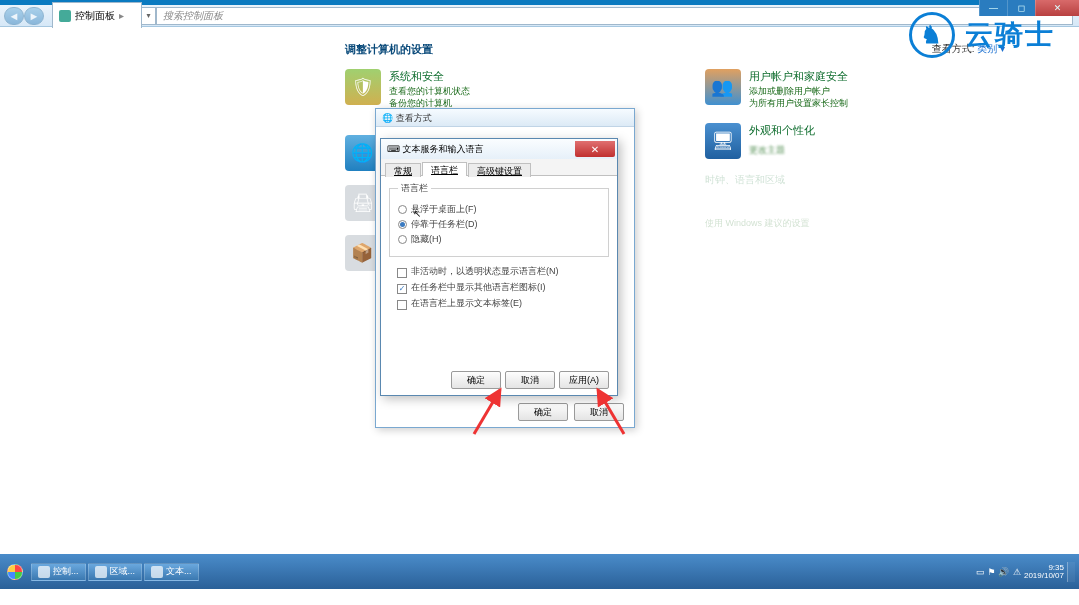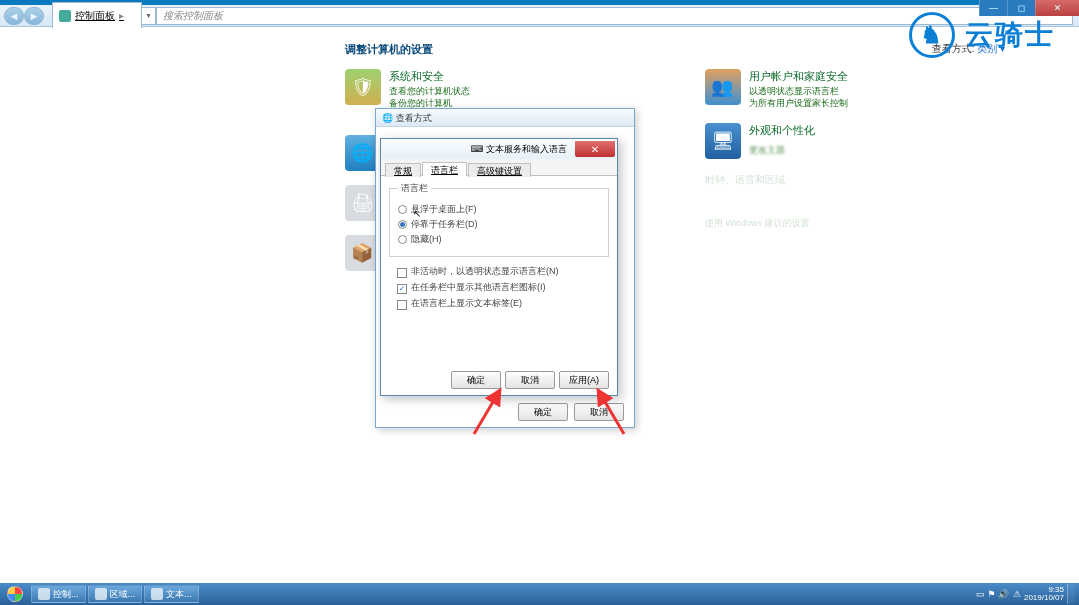--- a/index.html
+++ b/index.html
@@ -6,21 +6,21 @@
 body { width:1079px; height:605px; background:#fff; position:relative; overflow:hidden; }
 
 
 .titlebar { height:5px; background:#0a7ac0; }
 
 
 .navbar { height:22px; background:linear-gradient(#eaf3fb,#d6e8f7); display:flex; align-items:center; font-size:10px; border-bottom:1px solid #a6c7e0; }
 .nav-arrows { display:flex; margin-left:4px; gap:0; }
 .nav-arrow { width:20px; height:18px; background:linear-gradient(#5fa9d8,#2e7cb8); border-radius:9px; display:flex; align-items:center; justify-content:center; color:#fff; font-size:11px; border:1px solid #2a6fa0; }
 .nav-arrow.disabled { opacity:.45; }
-.addr { margin-left:8px; height:27px; background:#fff; border:1px solid #a0b8cc; display:flex; align-items:center; padding:0 6px; min-width:90px;text-decoration:underline; }
+.addr { margin-left:8px; height:27px; background:#fff; border:1px solid #a0b8cc; display:flex; align-items:center; padding:0 6px; min-width:90px; }
 .addr .ci { width:12px; height:12px; background:#4a9; margin-right:4px; border-radius:2px; }
 .addr-dd { width:14px; height:18px; border:1px solid #a0b8cc; border-left:0; background:#fff; display:flex; align-items:center; justify-content:center; font-size:8px; color:#666; }
 .search { margin-left:0; flex:1; height:18px; background:#fff; border:1px solid #a0b8cc; padding:0 6px; color:#888; font-size:10px; display:flex; align-items:center; font-style:italic; margin-right:6px; }
 
 
 .winctrl { position:absolute; top:0; right:0; display:flex; }
 .winbtn { width:28px; height:16px; background:#2a7cbf; color:#dff; font-size:9px; display:flex; align-items:center; justify-content:center; border-left:1px solid rgba(255,255,255,.2); }
 .winbtn.close { background:linear-gradient(#d86a6a,#b84040); width:44px; }
 
 
@@ -47,42 +47,42 @@
 
 
 .dlg1 { position:absolute; top:108px; left:375px; width:260px; height:320px; border:1px solid #7aa8d0; background:#fff; box-shadow:2px 2px 8px rgba(0,0,0,.2); z-index:100; }
 .dlg1 .t { height:18px; background:linear-gradient(#f6fbff,#dceaf6); font-size:9px; padding:3px 6px; color:#333; border-bottom:1px solid #c0d4e6; }
 .dlg1 .bot { position:absolute; bottom:6px; right:10px; display:flex; gap:6px; }
 .dlg-btn { width:50px; height:18px; font-size:9px; background:linear-gradient(#fdfdfd,#e4e4e4); border:1px solid #9a9a9a; border-radius:2px; display:flex; align-items:center; justify-content:center; }
 .dlg1 .footlink { position:absolute; bottom:34px; left:8px; font-size:9px; color:#1a6fd0; }
 
 
 .dlg2 { position:absolute; top:138px; left:380px; width:238px; height:258px; border:1px solid #5a88b0; background:#fff; box-shadow:3px 3px 10px rgba(0,0,0,.25); z-index:200; }
-.dlg2 .t { height:20px; background:linear-gradient(#fafdff,#e6f0f9); display:flex; align-items:center; justify-content:flex-end; font-size:9px; padding-left:6px;gap:8px; }
+.dlg2 .t { height:20px; background:linear-gradient(#fafdff,#e6f0f9); display:flex; align-items:center; justify-content:space-between; font-size:9px; padding-left:6px; }
 .dlg2 .t .xb { width:40px; height:16px; background:linear-gradient(#e07070,#c03030); color:#fff; display:flex; align-items:center; justify-content:center; font-size:10px; margin-right:2px; border-radius:0 0 2px 2px; }
 .dlg2 .tabs { height:17px; background:#f4f4f4; border-bottom:1px solid #c0c0c0; display:flex; font-size:9px; padding-left:4px; padding-top:2px; }
 .dlg2 .tab { padding:1px 8px; border:1px solid #c0c0c0; margin-right:1px; background:#fff; border-bottom:0; position:relative; top:1px;text-decoration:underline; }
 .dlg2 .tab.inactive { background:#ececec; top:2px; }
 .dlg2 .body { padding:6px 8px; font-size:9px; color:#444; }
 .fieldset { border:1px solid #d0d0d0; padding:6px 8px 8px; margin-bottom:8px; }
 .fieldset legend { font-size:9px; padding:0 3px; }
 .radio { display:flex; align-items:center; gap:4px; margin:2px 0; }
 .radio .r { width:9px; height:9px; border:1px solid #888; border-radius:50%; display:flex; align-items:center; justify-content:center; }
 .radio .r.sel::after { content:""; width:5px; height:5px; background:#3a7ac0; border-radius:50%; }
 .chk { display:flex; align-items:flex-end; gap:4px; margin:3px 8px; }
 .chk .c { width:10px; height:10px; border:1px solid #888; background:#fff; font-size:8px; line-height:8px; text-align:center; color:#3a7ac0; }
 .dlg2 .bot { position:absolute; bottom:6px; right:8px; display:flex; gap:4px; }
 .cursor { position:absolute; font-size:10px; color:#000; pointer-events:none; }
 
 
 .arrow { position:absolute; z-index:800; }
 .arrow svg { display:block; }
 
 
-.taskbar { position:absolute; bottom:0; left:0; right:0; height:22px; background:linear-gradient(#4a8cca,#2a6098); display:flex; align-items:center; }
+.taskbar { position:absolute; bottom:16px; left:0; right:0; height:35px; background:linear-gradient(#4a8cca,#2a6098); display:flex; align-items:center; }
 .start { width:30px; height:20px; display:flex; align-items:center; justify-content:center; }
 .orb { width:16px; height:16px; border-radius:50%; background:conic-gradient(#f44 0 25%,#4c4 0 50%,#48f 0 75%,#fc4 0); border:1px solid rgba(255,255,255,.4); }
 .tbtn { height:18px; margin:0 1px; padding:0 6px; background:linear-gradient(#6aa8de,#3a78b0); border:1px solid rgba(255,255,255,.2); font-size:9px; color:#fff; display:flex; align-items:center; gap:3px; border-radius:1px; }
 .tbtn .ti { width:12px; height:12px; background:rgba(255,255,255,.7); border-radius:2px; }
 .tray { margin-left:auto; display:flex; align-items:center; gap:3px; color:#fff; font-size:8px; padding-right:4px; }
 .tray .clk { text-align:right; line-height:1; font-size:8px; }
 .tray .ic { font-size:9px; }
 .showdesk { width:8px; height:20px; border-left:1px solid rgba(255,255,255,.3); background:rgba(255,255,255,.06); }
 
 
@@ -157,21 +157,21 @@
           <div class="cp-text"></div>
         </div>
       </div>
       <div class="cp-col">
         <div class="cp-item">
           <div class="cp-ico users">
               <span class="glyph">👥</span>
             </div>
           <div class="cp-text">
             <h3>用户帐户和家庭安全</h3>
-            <a>以透明状态显示语言栏</a>
+            <a>添加或删除用户帐户</a>
             <a>为所有用户设置家长控制</a>
           </div>
         </div>
         <div class="cp-item">
           <div class="cp-ico" style="background:linear-gradient(#4a90d0,#2060a0)">
               <span class="glyph">🖥</span>
             </div>
           <div class="cp-text">
             <h3>外观和个性化</h3>
             <span class="blurred sub">更改主题</span>

